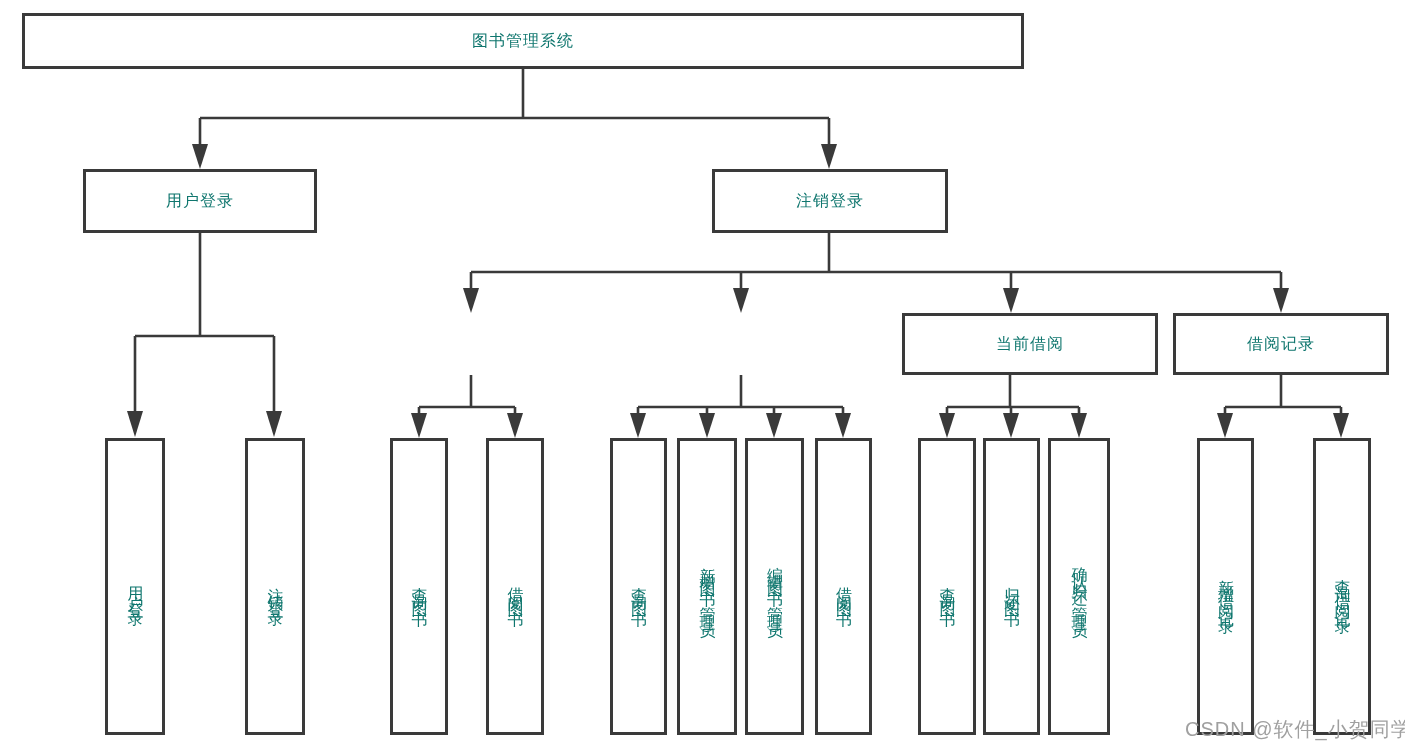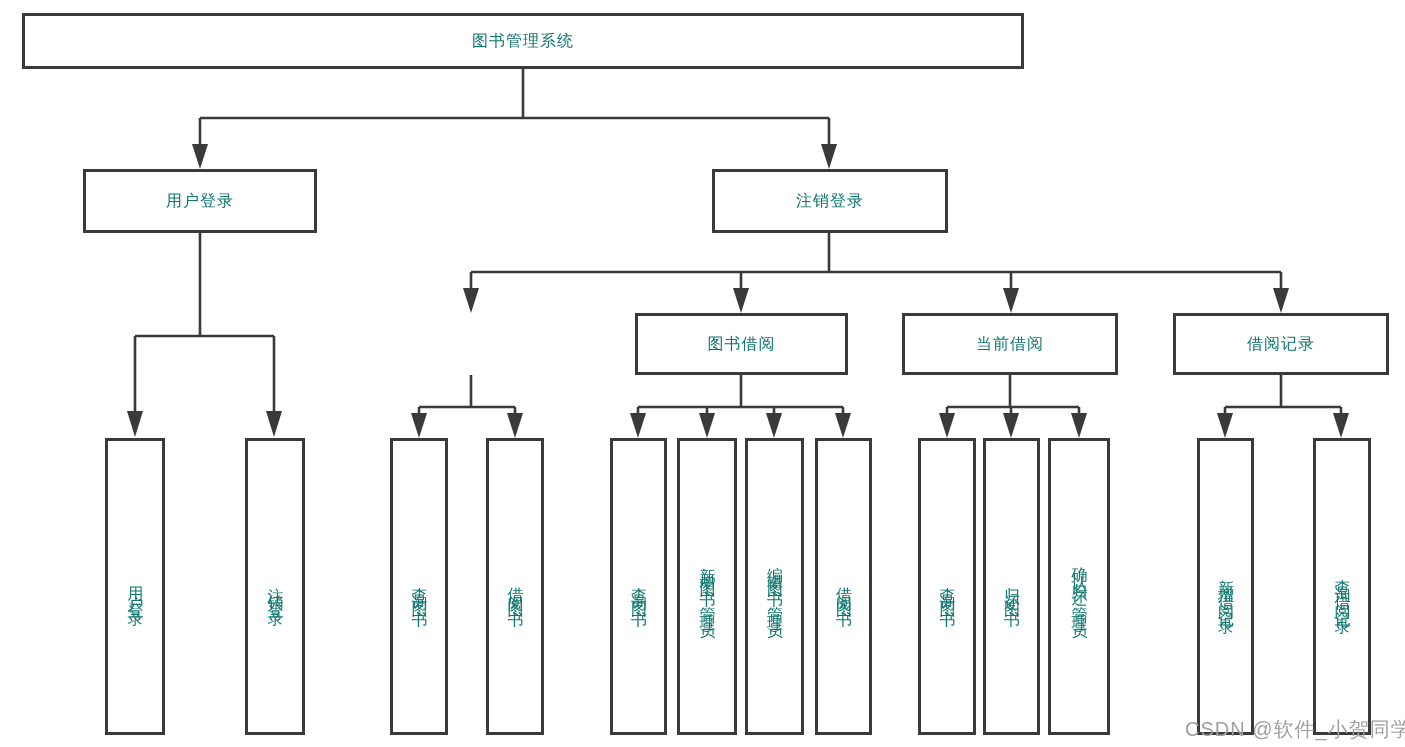--- a/index.html
+++ b/index.html
@@ -88,22 +88,21 @@
       <polygon points="1217,413 1233,413 1225,438"></polygon>
       <polygon points="1333,413 1349,413 1341,438"></polygon>
     </g>
   </svg>
 
   <div class="box" style="left:22px;top:13px;width:1002px;height:56px;">图书管理系统</div>
 
   <div class="box" style="left:83px;top:169px;width:234px;height:64px;">用户登录</div>
   <div class="box" style="left:712px;top:169px;width:236px;height:64px;">注销登录</div>
 
-  <div class="box" style="left:635px;top:313px;width:213px;height:62px;">图书借阅</div>
-  <div class="box" style="left:902px;top:313px;width:216px;height:62px;">当前借阅</div>
+  <div class="box" style="left:902px;top:313px;width:256px;height:62px;">当前借阅</div>
   <div class="box" style="left:1173px;top:313px;width:216px;height:62px;">借阅记录</div>
 
   <div class="box v" style="left:105px;top:438px;width:60px;height:297px;">用户登录</div>
   <div class="box v" style="left:245px;top:438px;width:60px;height:297px;">注销登录</div>
 
   <div class="box v" style="left:390px;top:438px;width:58px;height:297px;">查询图书</div>
   <div class="box v" style="left:486px;top:438px;width:58px;height:297px;">借阅图书</div>
 
   <div class="box v" style="left:610px;top:438px;width:57px;height:297px;">查询图书</div>
   <div class="box v" style="left:677px;top:438px;width:60px;height:297px;">新增图书（管理员）</div>

